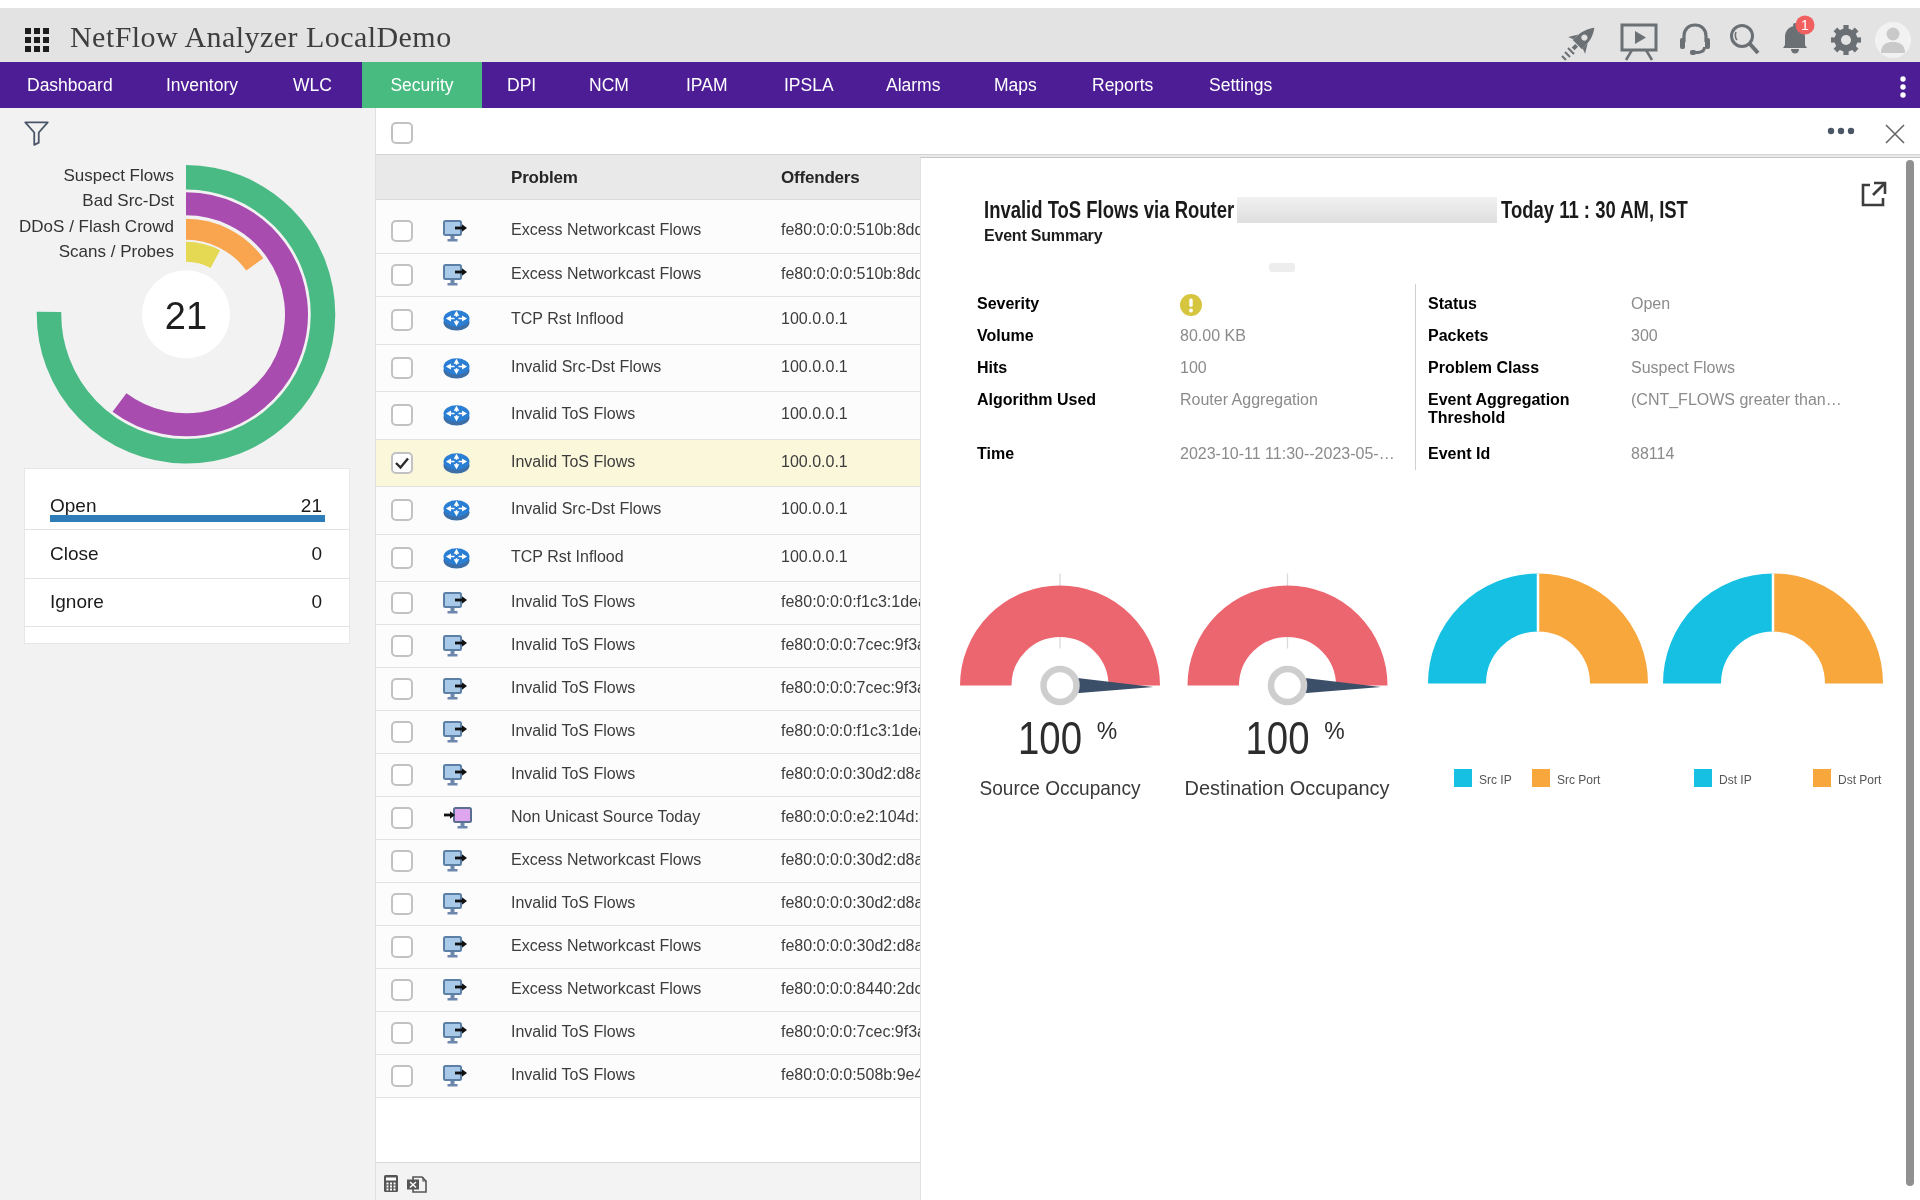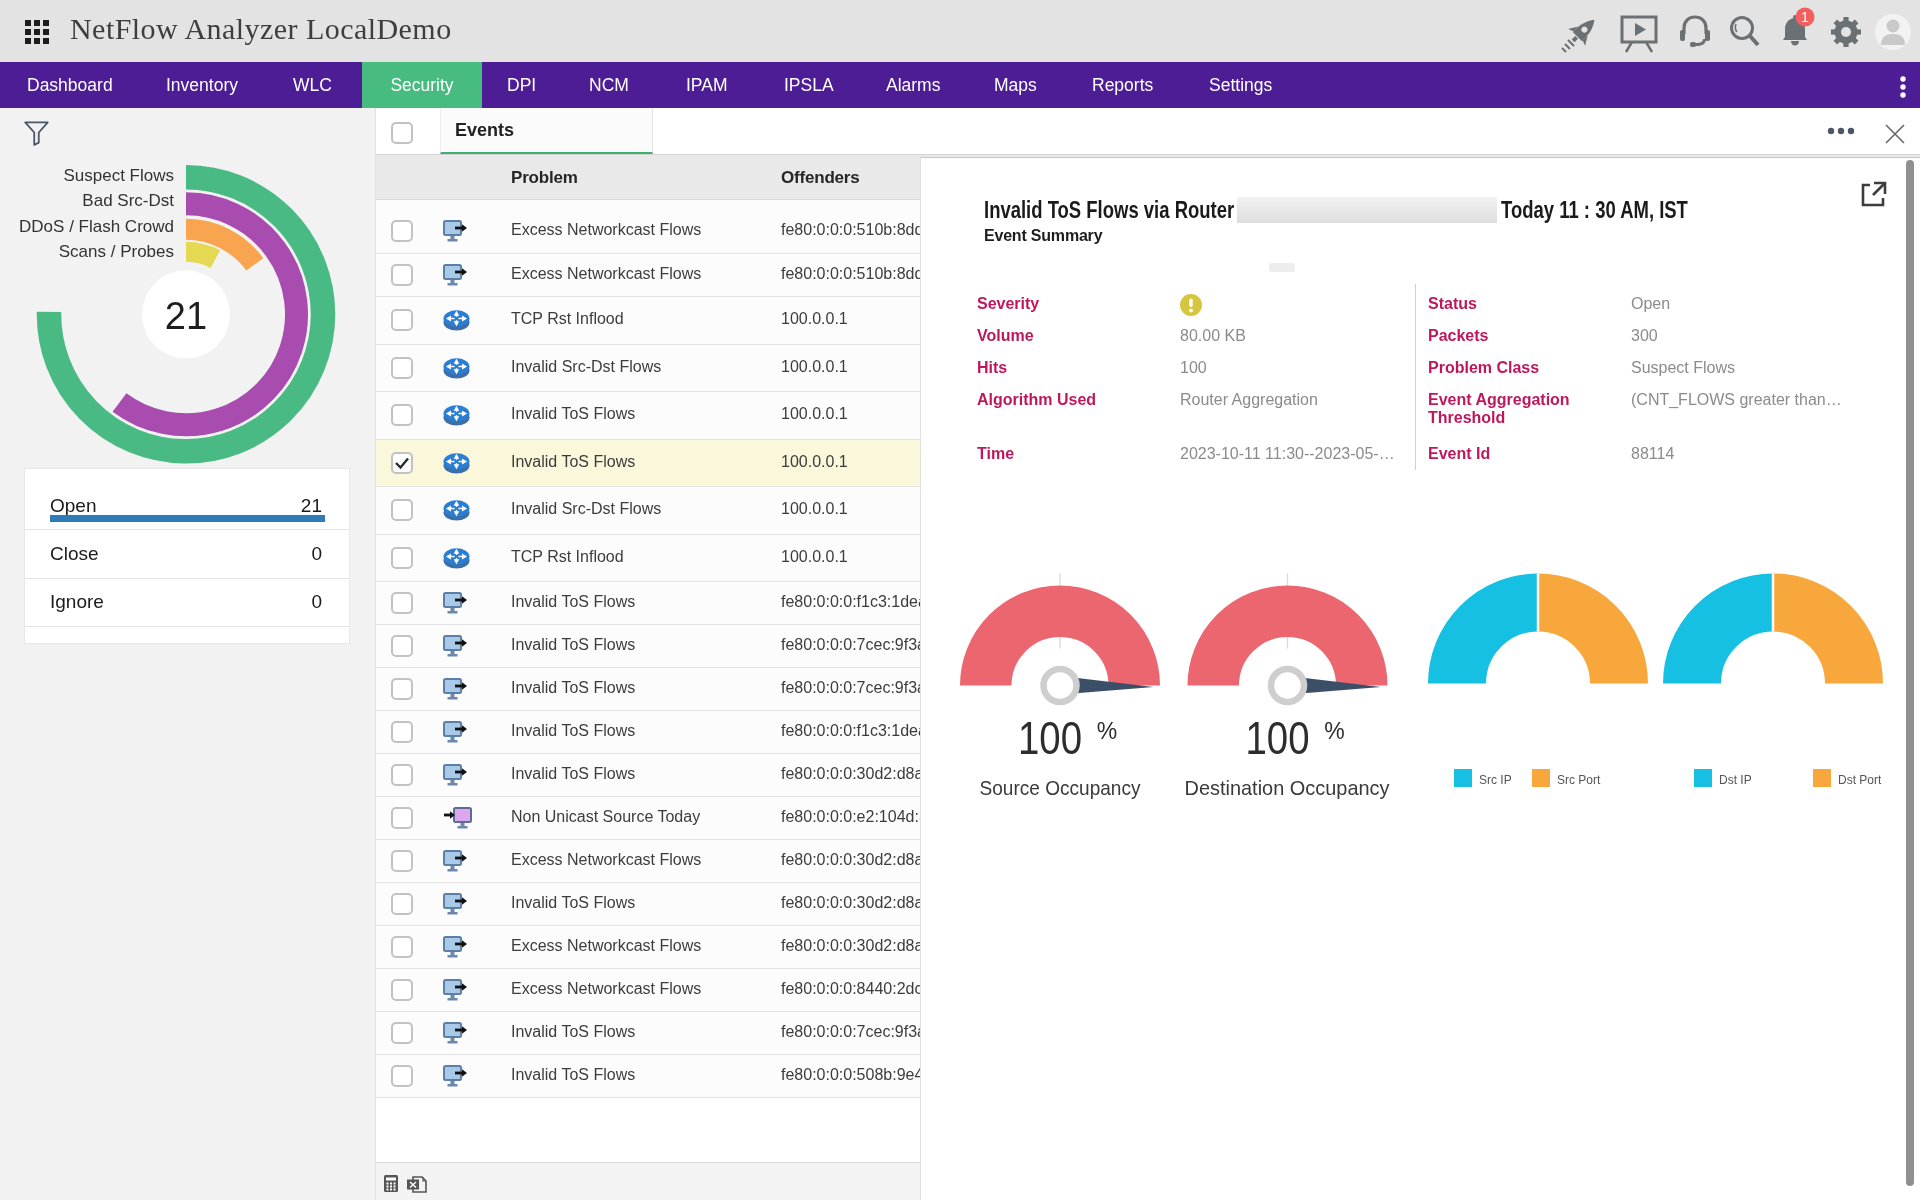--- a/index.html
+++ b/index.html
@@ -1,18 +1,18 @@
 <!DOCTYPE html>
 <html><head>
 <meta charset="utf-8">
 <style>
   * { margin:0; padding:0; box-sizing:border-box; }
   html,body { width:1920px; height:1200px; overflow:hidden; background:#fff;
     font-family:"Liberation Sans", sans-serif; }
-  .topbar { position:absolute; left:0; top:0; width:1920px; height:80px; background:#e3e3e3; }
+  .topbar { position:absolute; left:0; top:8px; width:1920px; height:80px; background:#e3e3e3; }
   .brand { position:absolute; left:70px; top:12px; font-family:"Liberation Serif", serif;
     font-size:30px; color:#3e3e3e; letter-spacing:0.45px; }
   .navbar { position:absolute; left:0; top:62px; width:1920px; height:46px; background:#4c1d95; }
   .navtab { position:absolute; top:0; height:46px; line-height:46px; color:#fff; font-size:17.5px; }
   .nav-sec { position:absolute; left:362px; top:0; width:120px; height:46px; background:#48bb80;
     color:#fff; font-size:17.5px; line-height:46px; text-align:center; }
   .main { position:absolute; left:0; top:108px; width:1920px; height:1092px; background:#fff; }
   
   .sidebar { position:absolute; left:0; top:0; width:376px; height:1092px; background:#f2f2f2;
     border-right:1px solid #e0e0e0; }
@@ -44,21 +44,21 @@
   .toolbar { position:absolute; left:376px; top:1054px; width:544px; height:38px; background:#f3f3f3;
     border-top:1px solid #d9d9d9; }
   
   .panel { position:absolute; left:920px; top:49px; width:1000px; height:1043px; background:#fff;
     border-top:1px solid #c6c6c6; border-left:1px solid #e2e2e2; }
   .ptitle { position:absolute; left:63px; top:38px; font-size:24px; font-weight:bold; color:#1a1a1a; white-space:nowrap; transform:scaleX(0.77); transform-origin:0 50%; }
   .redact { position:absolute; left:316px; top:39px; width:260px; height:26px;
     background:linear-gradient(180deg,#f1f1f1,#dedede); }
   .smudge { position:absolute; left:348px; top:105px; width:26px; height:9px; background:#ededed; border-radius:3px; }
   .psub { position:absolute; left:63px; top:69px; font-size:16px; font-weight:bold; color:#1d1d1d; letter-spacing:-0.2px; }
-  .flab { position:absolute; font-size:16px; font-weight:bold; color:#be185d; }
+  .flab { position:absolute; font-size:16px; font-weight:bold; color:#000000; }
   .fval { position:absolute; font-size:16px; color:#8b8b8b; white-space:nowrap; }
   .vline { position:absolute; left:494px; top:126px; width:1px; height:186px; background:#cfcfcf; }
   .legend { position:absolute; font-size:12px; color:#555; }
   .lsq { display:inline-block; width:18px; height:18px; vertical-align:-3px; margin-right:7px; }
   .pscroll { position:absolute; left:985px; top:2px; width:8px; height:1026px; background:#909090; border-radius:4px; }
 </style>
 </head>
 <body>
 <div class="topbar">
   <svg width="1920" height="62" style="position:absolute;left:0;top:0">
@@ -177,21 +177,20 @@
       </div>
       <div class="srow" style="height:48px">
         <div class="lab" style="top:12px">Ignore</div>
           <div class="val" style="top:12px">0</div>
       </div>
       <div style="height:16px"></div>
     </div>
   </div>
   <div class="tabrow">
     <div class="hcheck"></div>
-    <div class="etab">Events</div>
     <svg width="40" height="10" style="position:absolute;left:1451px;top:19px">
       <circle cx="4" cy="4" r="3.2" fill="#4b5766"></circle>
         <circle cx="14" cy="4" r="3.2" fill="#4b5766"></circle>
         <circle cx="24" cy="4" r="3.2" fill="#4b5766"></circle>
     </svg>
     <svg width="22" height="22" style="position:absolute;left:1508px;top:15px">
       <path d="M2 2 L20 20 M20 2 L2 20" stroke="#666" stroke-width="1.6"></path>
     </svg>
   </div>
   <div class="thead">

